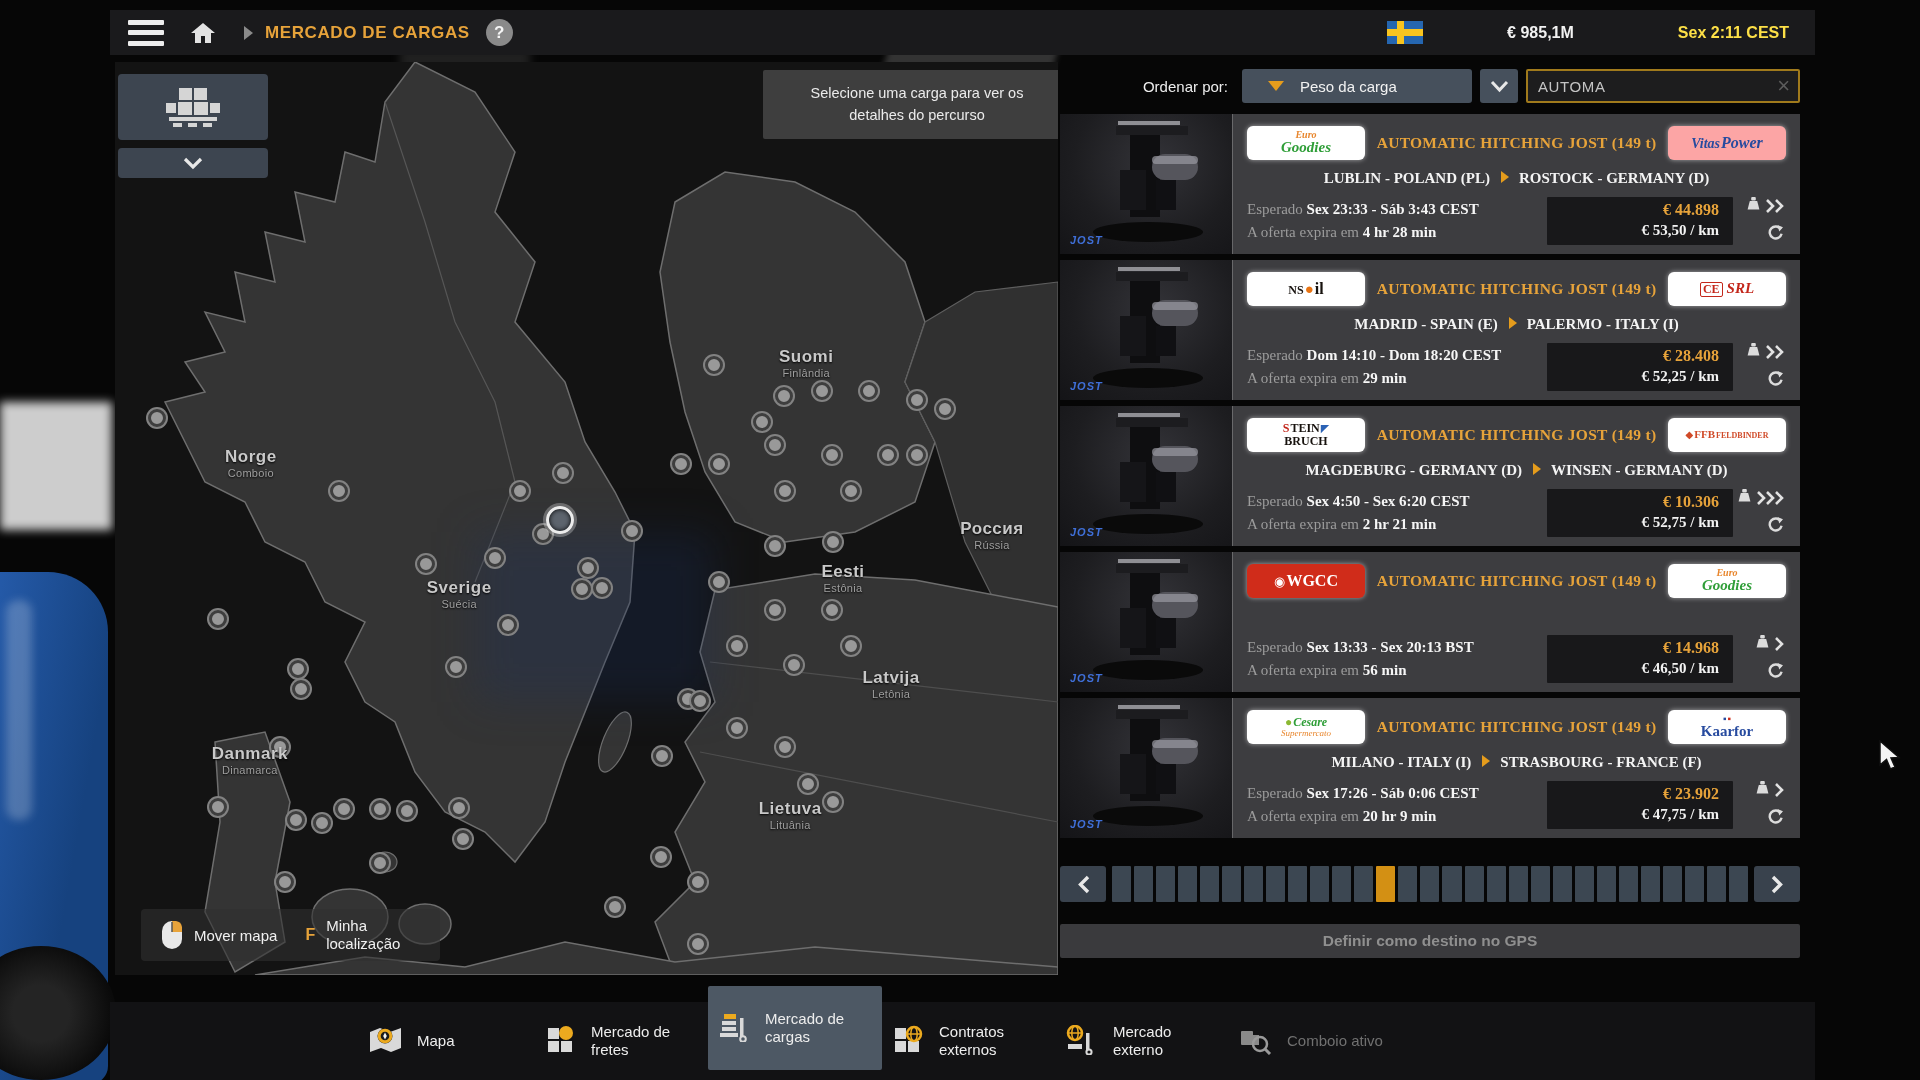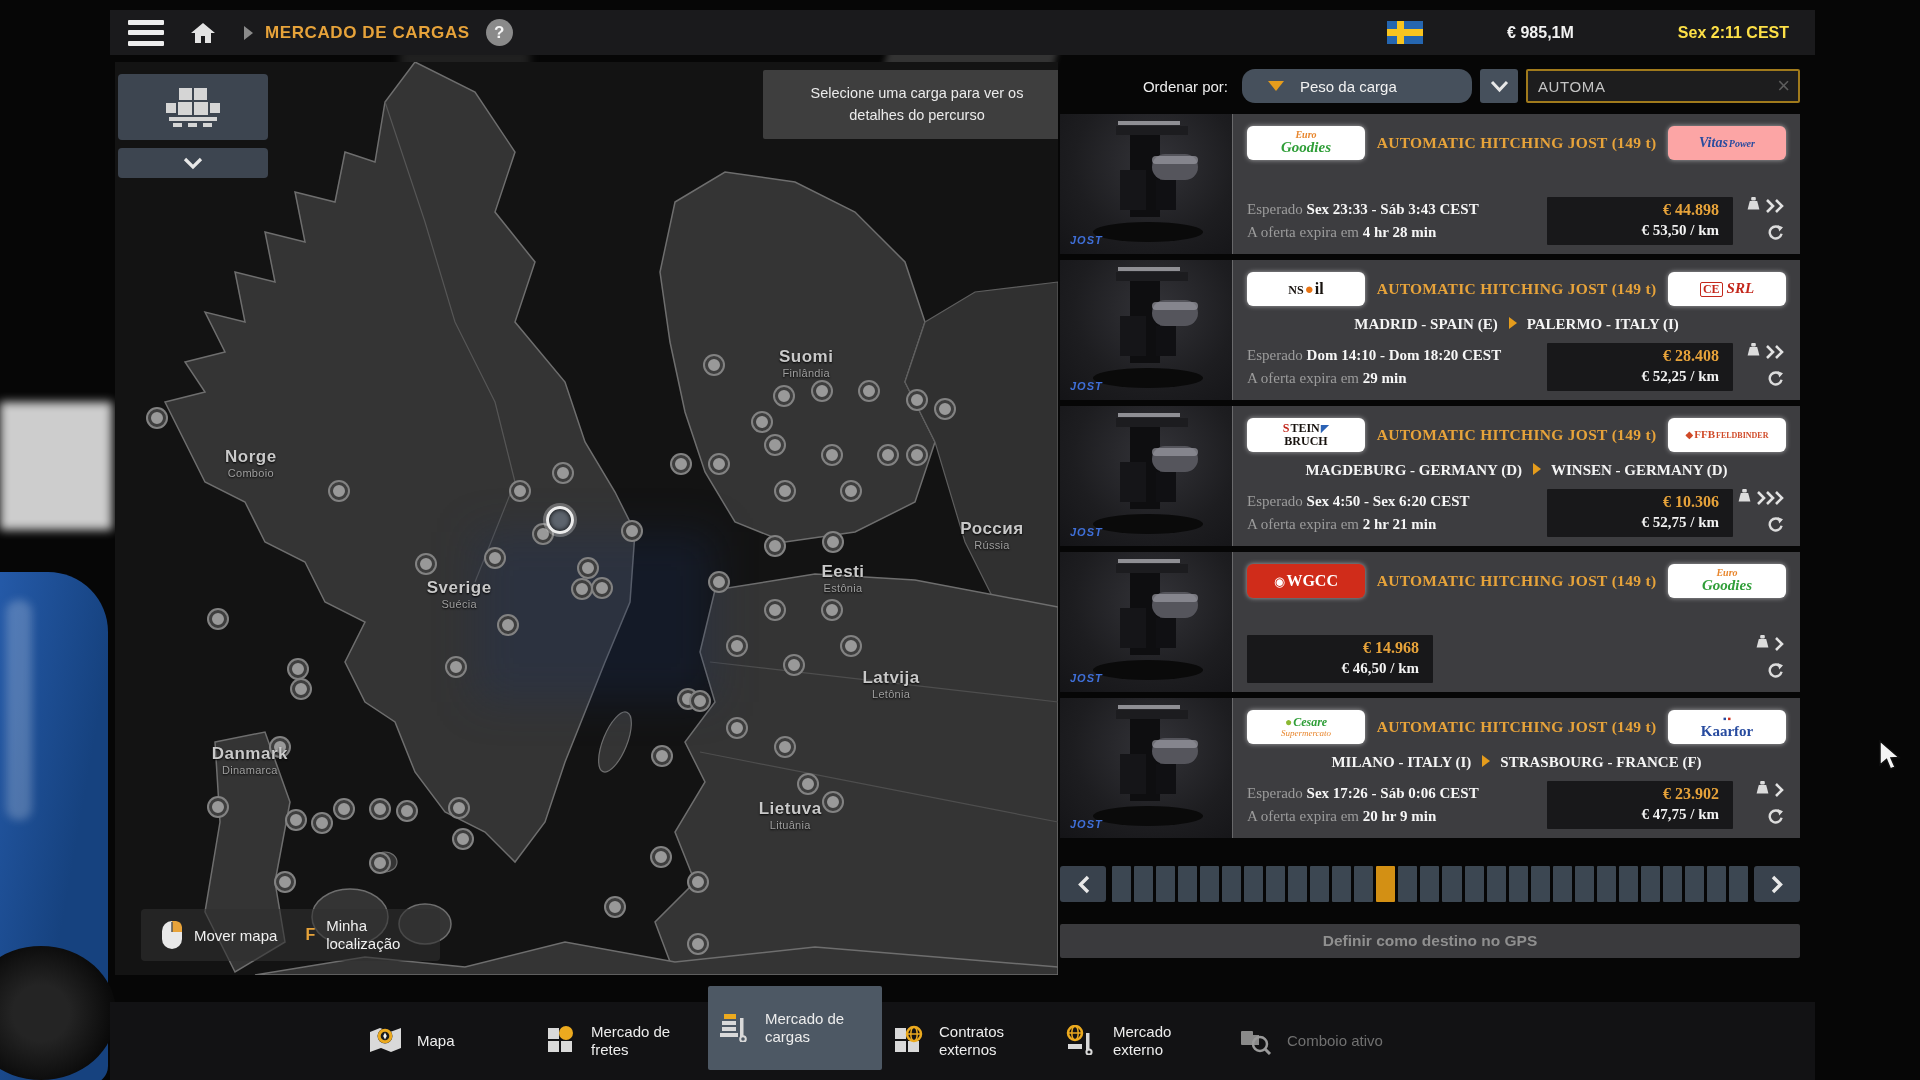--- a/index.html
+++ b/index.html
@@ -43,21 +43,21 @@
   .collapse-btn{position:absolute;left:3px;top:86px;width:150px;height:30px;background:#3d4550;border-radius:4px;display:flex;align-items:center;justify-content:center;cursor:pointer;}
   .map-controls{position:absolute;left:26px;bottom:14px;display:flex;align-items:center;gap:28px;background:rgba(48,48,48,.6);padding:8px 20px;border-radius:4px;}
   .mc-item{display:flex;align-items:center;gap:11px;color:#f0f0f0;font-size:15px;}
   .key-f{color:#e7a33a;font-weight:bold;font-size:16px;}
   .mc-wrap{width:94px;line-height:1.2;}
 
   
   .right-panel{position:absolute;left:1060px;top:62px;width:740px;padding-top:6px;}
   .sort-row{display:flex;align-items:center;height:36px;margin-bottom:10px;justify-content:flex-end;gap:8px;}
   .sort-label{color:#ededed;font-size:15px;margin-right:6px;}
-  .dropdown{width:230px;height:34px;background:#46505c;border-radius:13px;display:flex;align-items:center;cursor:pointer;}
+  .dropdown{width:230px;height:34px;background:#46505c;border-radius:3px;display:flex;align-items:center;cursor:pointer;}
   .dd-caret{margin-left:26px;width:0;height:0;border-left:8px solid transparent;border-right:8px solid transparent;border-top:10px solid #e59c1c;}
   .dd-value{color:#f2f2f2;font-size:15px;margin-left:16px;}
   .dd-btn{width:38px;height:34px;background:#46505c;border-radius:3px;display:flex;align-items:center;justify-content:center;cursor:pointer;}
   .search{width:274px;height:34px;background:#1d1d1e;border:2px solid #a07a1c;border-radius:2px;display:flex;align-items:center;box-sizing:border-box;}
   .search input{flex:1;background:none;border:none;outline:none;color:#c4c4c4;font-size:15px;padding:0 10px;font-family:inherit;letter-spacing:.6px;}
   .search .clear{color:#5c5c5c;font-size:22px;margin-right:8px;cursor:pointer;line-height:1;}
 
   
   .card{display:flex;height:140px;margin-bottom:6px;background:#3d3d40;cursor:pointer;}
   .thumb{width:172px;flex:none;position:relative;background:radial-gradient(ellipse at 55% 35%,#333338 0%,#1d1d20 60%,#141417 100%);border-right:1px solid rgba(255,255,255,.35);}
@@ -297,23 +297,26 @@
                 <span style="color: rgb(232, 134, 45); font-size: 10px; font-weight: bold; font-style: italic;">Euro</span>
               </div>
               <div class="logo-line">
                 <span style="color: rgb(47, 158, 56); font-size: 15px; font-weight: bold; font-style: italic;">Goodies</span>
               </div>
             </div>
         <div class="cargo-name">AUTOMATIC HITCHING JOST (149 t)</div>
         <div class="logo receiver" style="background: #fca5a5;">
               <div class="logo-line">
                 <span style="color: rgb(39, 75, 159); font-size: 14px; font-weight: bold; font-style: italic;">Vitas</span>
-                <span style="color: rgb(39, 75, 159); font-size: 10px; font-weight: bold; font-style: italic;"> Power</span>
-              </div>
-            </div>
+                <span style="color: rgb(39, 75, 159); font-size: 16px; font-weight: bold; font-style: italic;"> Power</span>
+              </div>
+            </div>
+      </div>
+      <div class="route">
+        <span class="from">LUBLIN - POLAND (PL)</span><span class="arrow"></span><span class="to">ROSTOCK - GERMANY (D)</span>
       </div>
       <div class="row3">
         <div class="details">
           <div><span class="dim expected-label">Esperado</span> <span class="val expected">Sex 23:33 - Sáb 3:43 CEST</span></div>
           <div><span class="dim expires-label">A oferta expira em</span> <span class="val expires">4 hr 28 min</span></div>
         </div>
         <div class="price-box">
           <div class="price">€ 44.898</div>
           <div class="perkm">€ 53,50 / km</div>
         </div>
@@ -526,20 +529,24 @@
         <div class="logo receiver" style="background: rgb(255, 255, 255);">
               <div class="logo-line">
                 <span style="color: rgb(232, 134, 45); font-size: 10px; font-weight: bold; font-style: italic;">Euro</span>
               </div>
               <div class="logo-line">
                 <span style="color: rgb(47, 158, 56); font-size: 15px; font-weight: bold; font-style: italic;">Goodies</span>
               </div>
             </div>
       </div>
       <div class="row3">
+        <div class="details">
+          <div><span class="dim expected-label">Esperado</span> <span class="val expected">Sex 13:33 - Sex 20:13 BST</span></div>
+          <div><span class="dim expires-label">A oferta expira em</span> <span class="val expires">56 min</span></div>
+        </div>
         <div class="price-box">
           <div class="price">€ 14.968</div>
           <div class="perkm">€ 46,50 / km</div>
         </div>
         <div class="flags">
           <div class="flag-row">
             <span>
               <svg width="15" height="15" viewBox="0 0 15 15">
                     <rect x="5.2" y="1" width="4.6" height="3.4" rx="1" fill="#dcdcdc"></rect>
                     <path d="M3.8,5 H11.2 L13.4,13.6 H1.6 Z" fill="#dcdcdc"></path>

